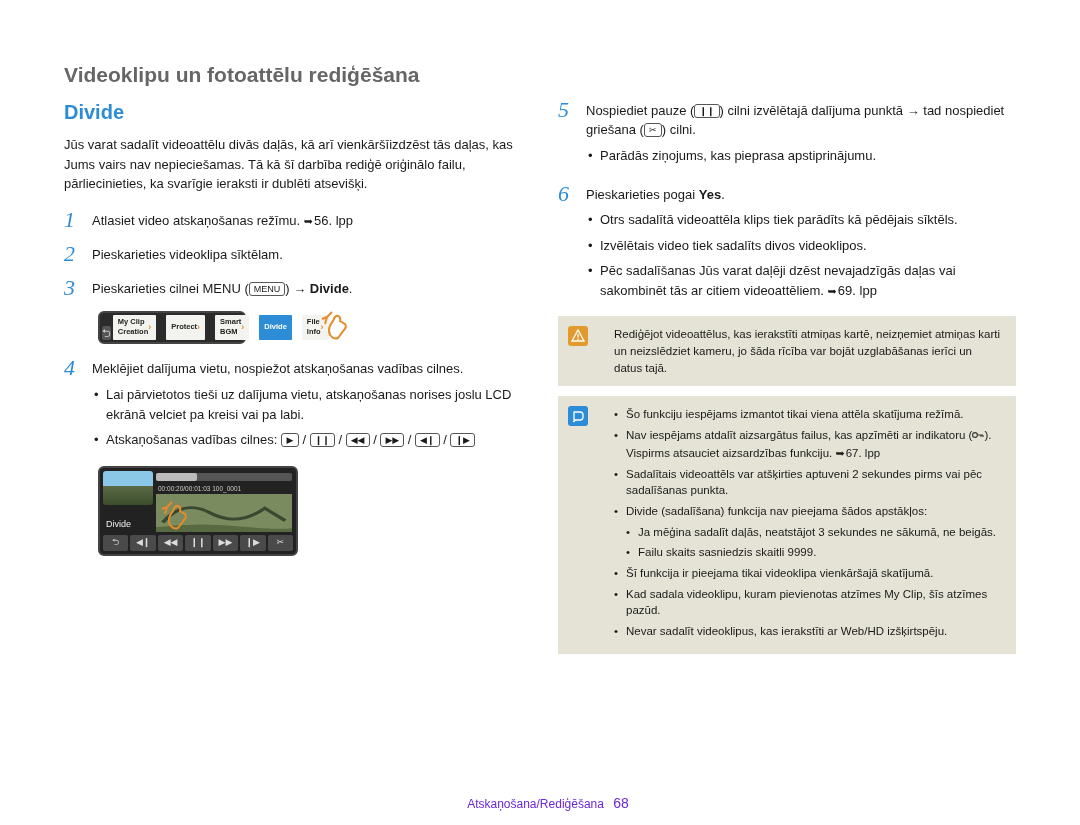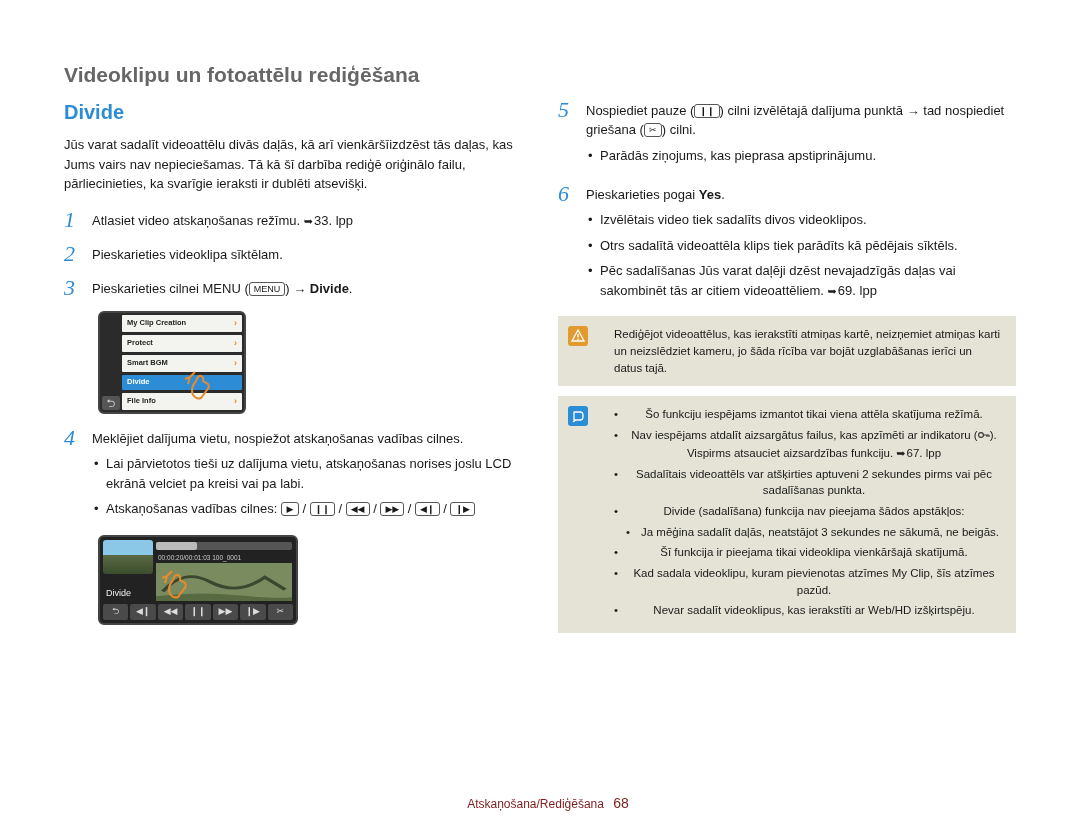--- a/index.html
+++ b/index.html
@@ -92,21 +92,21 @@
   .menu-left {
     width:18px;
     display:flex;
     flex-direction:column;
     justify-content:flex-end;
   }
   .menu-left .back {
     background:#555; border-radius:2px; color:#ddd; text-align:center;
     font-size:11px; line-height:14px; height:14px;
   }
-  .menu-list { flex:1; display:flex; flex-direction:column; gap:3px;}
+  .menu-list { flex:1; display:flex; flex-direction:row; gap:10px;}
   .menu-item {
     background:#f3f3ef; color:#222; padding:2px 5px; font-weight:bold;
     font-size:7.5px; border-radius:1px;
     display:flex; justify-content:space-between; align-items:center;
   }
   .menu-item.active { background:#2d8cd6; color:#fff; }
   .menu-item .pick { color:#e88b2a; font-size:9px; }
   .touch-hand {
     position: relative;
   }
@@ -158,47 +158,47 @@
     font-size:11.5px;
     line-height:1.45;
   }
   .note-icon {
     width:20px; height:20px; flex-shrink:0;
     display:flex; align-items:center; justify-content:center;
     border-radius:3px; font-size:12px; color:#fff;
   }
   .note-icon.warn { background:#e29a2f; }
   .note-icon.info { background:#2d8cd6; }
-  .note-box ul { list-style:none; flex:1;text-align:center; }
+  .note-box ul { list-style:none; flex:1; }
   .note-box ul > li { position:relative; padding-left:12px; margin-bottom:4px; }
   .note-box ul > li::before { content:"•"; position:absolute; left:0; }
   .note-box .plain { flex:1; }
 
   .footer {
     text-align:center; font-size:12px;
     position:absolute; bottom:12px; left:16px; right:0;
-    color:#7f1d1d;
+    color:#6d28d9;
   }
   .footer .pg { font-size:14px; margin-left:6px;}
 </style>
 </head>
 <body>
 
 <div class="page-title">Videoklipu un fotoattēlu rediģēšana</div>
 
 <div class="columns">
 
   <div class="col">
     <div class="section-title">Divide</div>
     <p class="intro">Jūs varat sadalīt videoattēlu divās daļās, kā arī vienkāršīizdzēst tās daļas, kas Jums vairs nav nepieciešamas. Tā kā šī darbība rediģē oriģinālo failu, pārliecinieties, ka svarīgie ieraksti ir dublēti atsevišķi.</p>
 
     <div class="step">
       <div class="step-num">1</div>
       <div class="step-body">
-        <span>Atlasiet video atskaņošanas režīmu. </span><span class="ref">33. lpp</span>
+        <span>Atlasiet video atskaņošanas režīmu. </span><span class="ref">56. lpp</span>
       </div>
     </div>
 
     <div class="step">
       <div class="step-num">2</div>
       <div class="step-body">Pieskarieties videoklipa sīktēlam.</div>
     </div>
 
     <div class="step">
       <div class="step-num">3</div>
@@ -297,22 +297,22 @@
           <li>Parādās ziņojums, kas pieprasa apstiprinājumu.</li>
         </ul>
       </div>
     </div>
 
     <div class="step">
       <div class="step-num">6</div>
       <div class="step-body">
         <span>Pieskarieties pogai </span><b>Yes</b><span>.</span>
         <ul class="sub-bullets">
+          <li>Otrs sadalītā videoattēla klips tiek parādīts kā pēdējais sīktēls.</li>
           <li>Izvēlētais video tiek sadalīts divos videoklipos.</li>
-          <li>Otrs sadalītā videoattēla klips tiek parādīts kā pēdējais sīktēls.</li>
           <li>
             <span>Pēc sadalīšanas Jūs varat daļēji dzēst nevajadzīgās daļas vai sakombinēt tās ar citiem videoattēliem. </span><span class="ref">69. lpp</span>
           </li>
         </ul>
       </div>
     </div>
 
     <div class="note-box">
       <div class="note-icon warn">
         <svg width="14" height="14" viewBox="0 0 14 14">
@@ -336,20 +336,21 @@
           <span>Nav iespējams atdalīt aizsargātus failus, kas apzīmēti ar indikatoru (</span><span style="display:inline-block;vertical-align:-1px"><svg width="12" height="10" viewBox="0 0 12 10">
                 <circle cx="3" cy="5" r="2.4" fill="none" stroke="#333" stroke-width="1.1"></circle>
                 <path d="M5.2 5 L11 5 M9 5 L9 7 M11 5 L11 7" stroke="#333" stroke-width="1.1" fill="none"></path>
               </svg></span><span>).  Vispirms atsauciet aizsardzības funkciju. </span><span class="ref">67. lpp</span>
         </li>
         <li>Sadalītais videoattēls var atšķirties aptuveni 2 sekundes pirms vai pēc sadalīšanas punkta.</li>
         <li>
           <span>Divide (sadalīšana) funkcija nav pieejama šādos apstākļos:</span>
           <ul class="nested">
             <li>Ja mēģina sadalīt daļās, neatstājot 3 sekundes ne sākumā, ne beigās.</li>
+            <li>Failu skaits sasniedzis skaitli 9999.</li>
           </ul>
         </li>
         <li>Šī funkcija ir pieejama tikai videoklipa vienkāršajā skatījumā.</li>
         <li>Kad sadala videoklipu, kuram pievienotas atzīmes My Clip, šīs atzīmes pazūd.</li>
         <li>Nevar sadalīt videoklipus, kas ierakstīti ar Web/HD izšķirtspēju.</li>
       </ul>
     </div>
 
   </div>
 </div>

